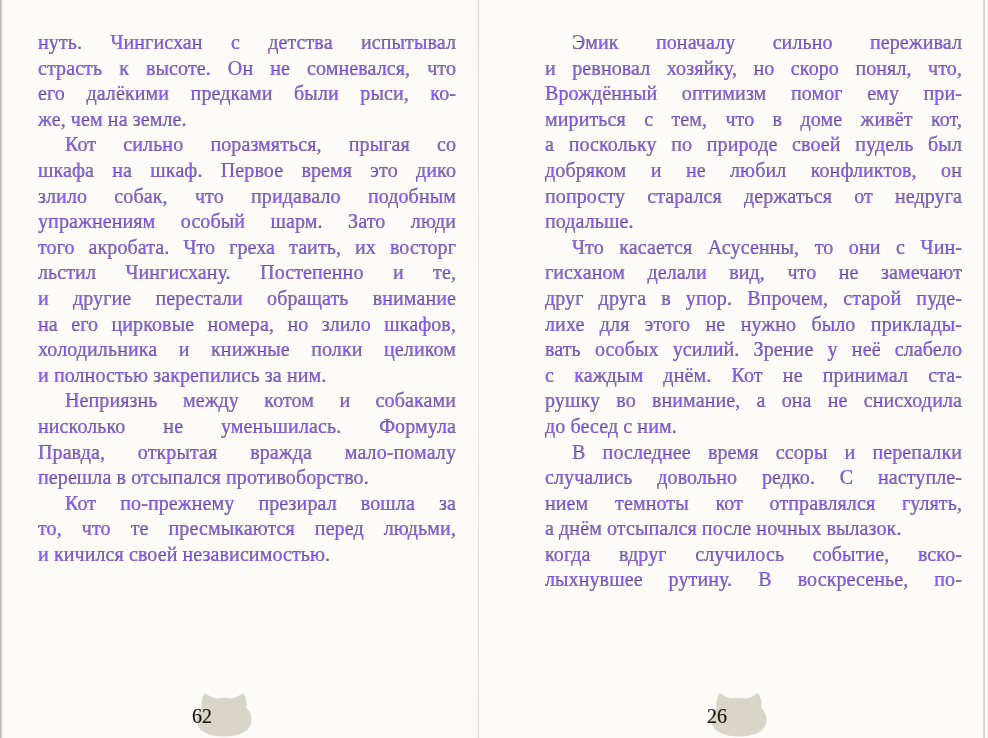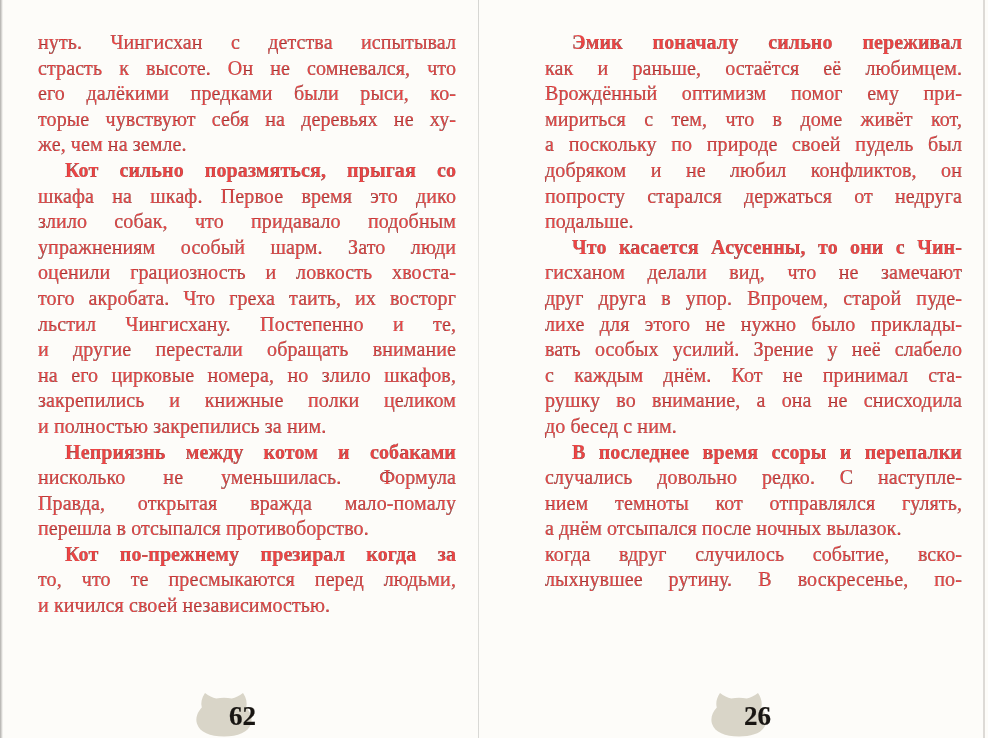--- a/index.html
+++ b/index.html
@@ -39,100 +39,97 @@
     width: 1px; height: 100%;
     background: linear-gradient(#cfcfcc, #e4e4e0 45%, #d2d2cf);
     opacity: 0.85;
   }
   
   .text-column {
     position: absolute;
     top: 30px;
     font-size: 20px;
     line-height: 25.6px;
-    color: #ef4444;
+    color: #8b5cf6;
     letter-spacing: 0.1px;
     -webkit-text-stroke: 0.2px #23201d;
   }
   #col-left  { left: 38px;  width: 418px; }
   #col-right { left: 545px; width: 417px; }
 
   .line {
     text-align: justify;
     text-align-last: justify;
     white-space: normal;
   }
   .line.par-end { text-align-last: left; }
-  .line.indent  { text-indent: 27px; font-weight: bold; }
+  .line.indent  { text-indent: 27px; }
 
   
   .cat-badge {
     position: absolute;
     width: 64px;
     height: 48px;
   }
   #badge-left  { left: 192px; top: 690px; }
   #badge-right { left: 707px; top: 690px; }
   .cat-badge svg {
     position: absolute;
     inset: 0;
     width: 100%;
     height: 100%;
     display: block;
   }
   .cat-badge .num {
     position: absolute;
     left: 0; right: 0;
     top: 13px;
-    text-align: right;
-    font-size: 27px;
+    text-align: left;
+    font-size: 20px;
     line-height: 26px;
     color: #181512;
-    font-weight: bold;
     -webkit-text-stroke: 0.2px #181512;
   }
 </style>
 </head>
 <body>
 
 <div class="spread">
 
   <div class="edge-left"></div>
   <div class="gutter"></div>
   <div class="edge-right"></div>
 
   <div class="text-column" id="col-left">
       <div class="line">нуть. Чингисхан с детства испытывал</div>
       <div class="line">страсть к высоте. Он не сомневался, что</div>
       <div class="line">его далёкими предками были рыси, ко-</div>
-      <div class="line">торые чувствуют себя на деревьях не ху-</div>
       <div class="line par-end">же, чем на земле.</div>
       <div class="line indent">Кот сильно поразмяться, прыгая со</div>
       <div class="line">шкафа на шкаф. Первое время это дико</div>
       <div class="line">злило собак, что придавало подобным</div>
       <div class="line">упражнениям особый шарм. Зато люди</div>
-      <div class="line">оценили грациозность и ловкость хвоста-</div>
       <div class="line">того акробата. Что греха таить, их восторг</div>
       <div class="line">льстил Чингисхану. Постепенно и те,</div>
       <div class="line">и другие перестали обращать внимание</div>
       <div class="line">на его цирковые номера, но злило шкафов,</div>
-      <div class="line">закрепились и книжные полки целиком</div>
+      <div class="line">холодильника и книжные полки целиком</div>
       <div class="line par-end">и полностью закрепились за ним.</div>
       <div class="line indent">Неприязнь между котом и собаками</div>
       <div class="line">нисколько не уменьшилась. Формула</div>
       <div class="line">Правда, открытая вражда мало-помалу</div>
       <div class="line par-end">перешла в отсыпался противоборство.</div>
-      <div class="line indent">Кот по-прежнему презирал когда за</div>
+      <div class="line indent">Кот по-прежнему презирал вошла за</div>
       <div class="line">то, что те пресмыкаются перед людьми,</div>
       <div class="line par-end">и кичился своей независимостью.</div>
     </div>
 
   <div class="text-column" id="col-right">
       <div class="line indent">Эмик поначалу сильно переживал</div>
-      <div class="line">как и раньше, остаётся её любимцем.</div>
+      <div class="line">и ревновал хозяйку, но скоро понял, что,</div>
       <div class="line">Врождённый оптимизм помог ему при-</div>
       <div class="line">мириться с тем, что в доме живёт кот,</div>
       <div class="line">а поскольку по природе своей пудель был</div>
       <div class="line">добряком и не любил конфликтов, он</div>
       <div class="line">попросту старался держаться от недруга</div>
       <div class="line par-end">подальше.</div>
       <div class="line indent">Что касается Асусенны, то они с Чин-</div>
       <div class="line">гисханом делали вид, что не замечают</div>
       <div class="line">друг друга в упор. Впрочем, старой пуде-</div>
       <div class="line">лихе для этого не нужно было приклады-</div>

